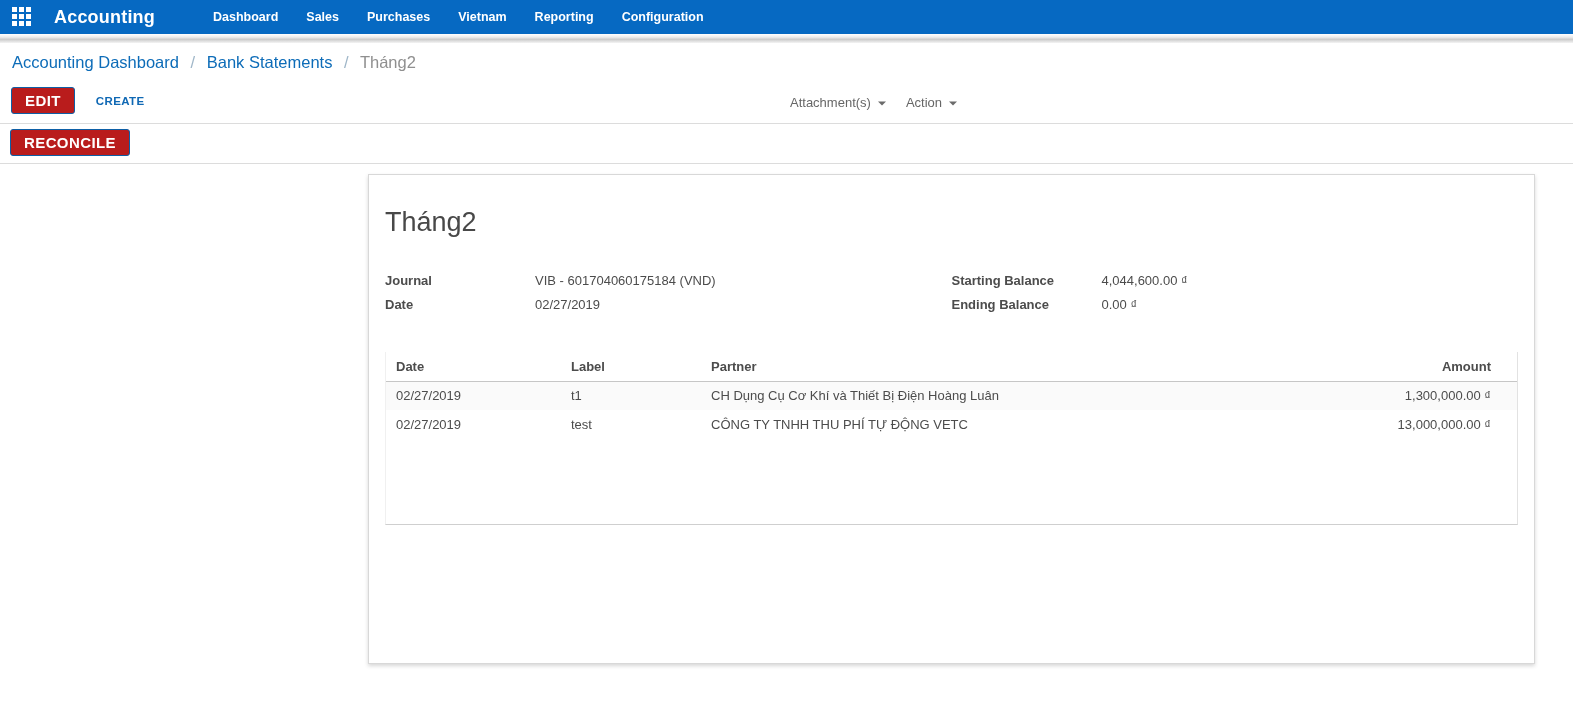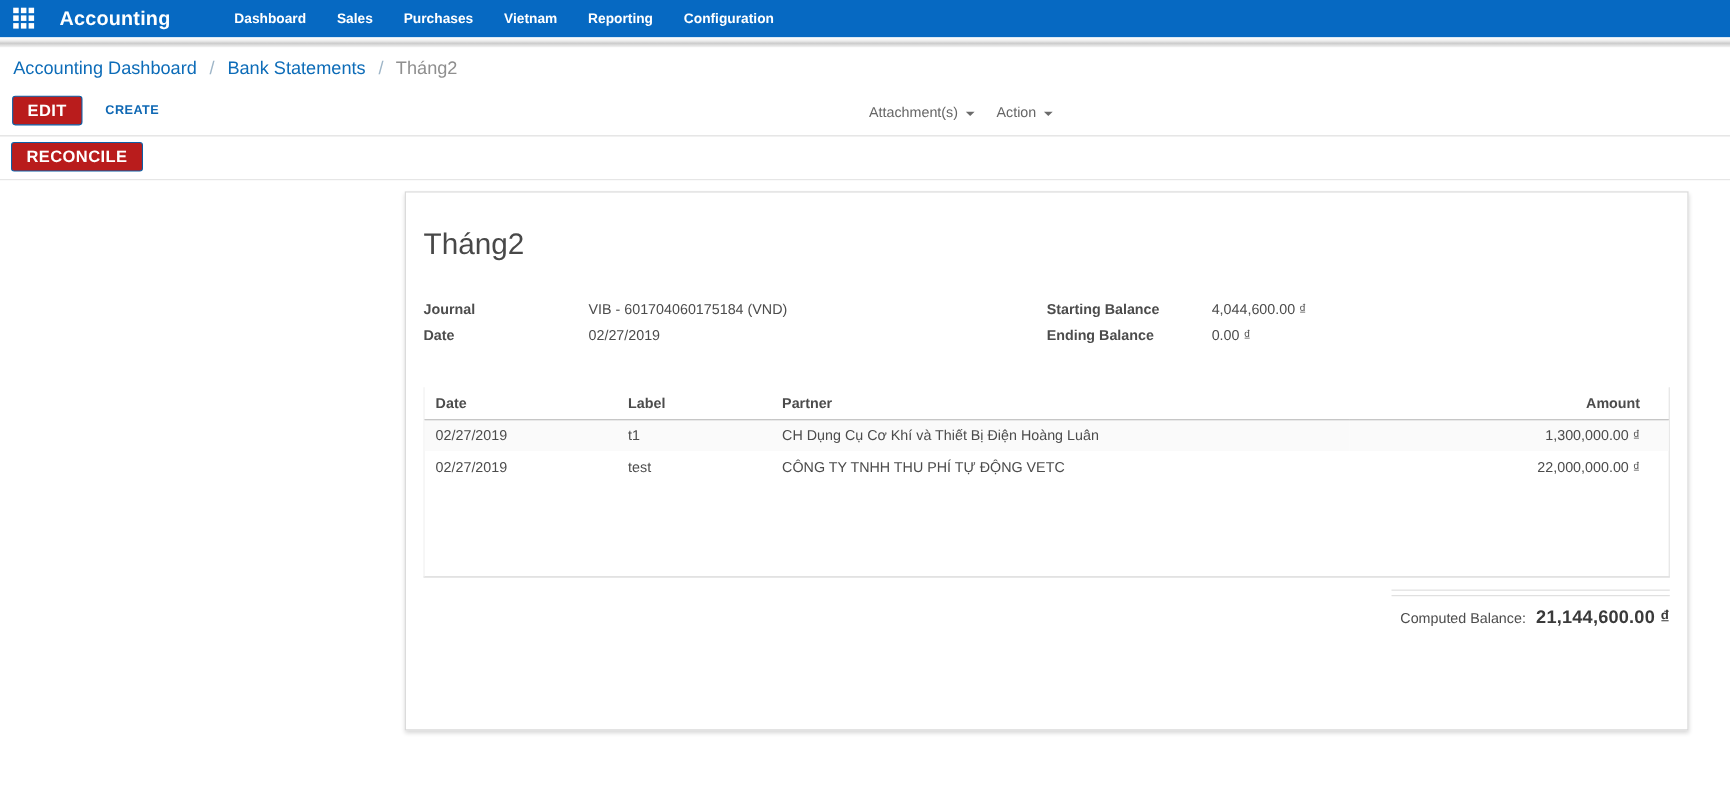--- a/index.html
+++ b/index.html
@@ -194,31 +194,23 @@
             <tr class="row-odd">
               <td>02/27/2019</td>
               <td>t1</td>
               <td>CH Dụng Cụ Cơ Khí và Thiết Bị Điện Hoàng Luân</td>
               <td class="amount">1,300,000.00 ₫</td>
             </tr>
             <tr>
               <td>02/27/2019</td>
               <td>test</td>
               <td>CÔNG TY TNHH THU PHÍ TỰ ĐỘNG VETC</td>
-              <td class="amount">22,000,000.00 ₫</td>
+              <td class="amount">13,000,000.00 ₫</td>
             </tr>
           </tbody>
         </table>
         <div class="table-filler"></div>
       </div>
 
-      <div class="totals">
-        <div class="totals-sep-a"></div>
-        <div class="totals-sep-b"></div>
-        <div class="computed">
-          <span class="computed-label">Computed Balance:</span>
-          <span class="computed-value">21,144,600.00 ₫</span>
-        </div>
-      </div>
     </div>
 
   </div>
 </div>
 
 </body></html>

